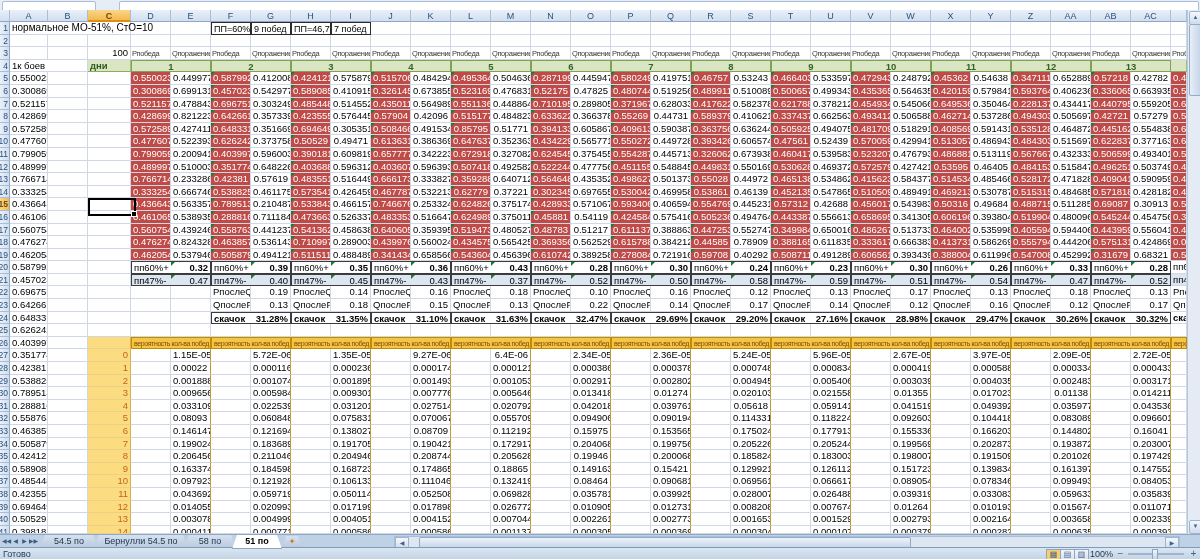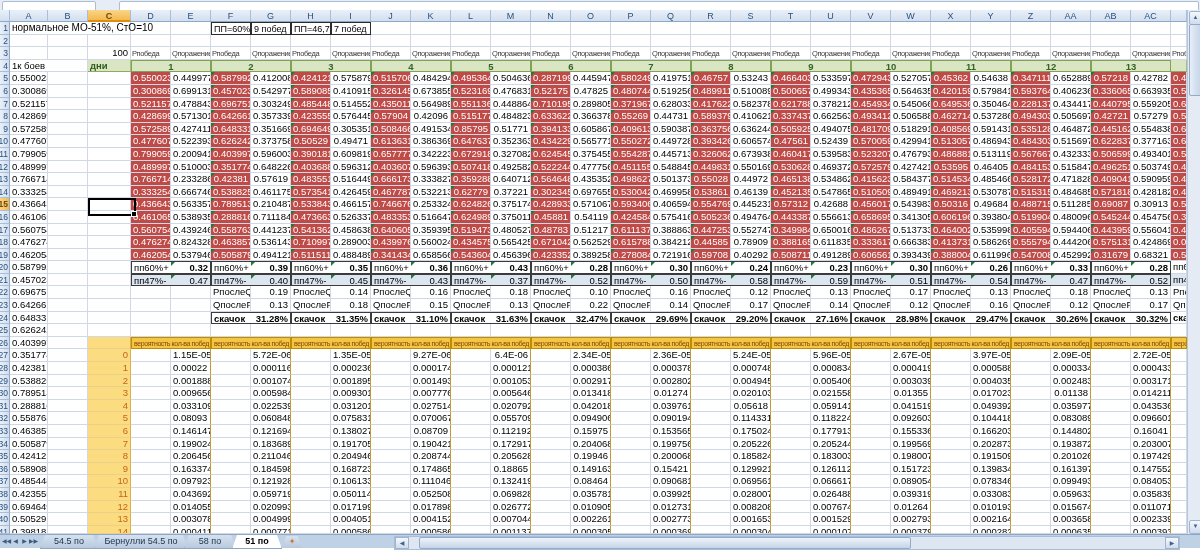--- a/index.html
+++ b/index.html
@@ -240,21 +240,21 @@
       <div class="c " style="grid-row:6;grid-column:14">0.504636</div>
       <div class="c red tri" style="grid-row:6;grid-column:15">0.287199</div>
       <div class="c " style="grid-row:6;grid-column:16">0.445947</div>
       <div class="c red tri" style="grid-row:6;grid-column:17">0.580249</div>
       <div class="c " style="grid-row:6;grid-column:18">0.419751</div>
       <div class="c red tri" style="grid-row:6;grid-column:19">0.46757</div>
       <div class="c " style="grid-row:6;grid-column:20">0.53243</div>
       <div class="c red tri" style="grid-row:6;grid-column:21">0.466403</div>
       <div class="c " style="grid-row:6;grid-column:22">0.533597</div>
       <div class="c red tri" style="grid-row:6;grid-column:23">0.472943</div>
-      <div class="c " style="grid-row:6;grid-column:24">0.527057</div>
+      <div class="c " style="grid-row:6;grid-column:24">0.248792</div>
       <div class="c red tri" style="grid-row:6;grid-column:25">0.45362</div>
       <div class="c " style="grid-row:6;grid-column:26">0.54638</div>
       <div class="c red tri" style="grid-row:6;grid-column:27">0.347111</div>
       <div class="c " style="grid-row:6;grid-column:28">0.652889</div>
       <div class="c red tri" style="grid-row:6;grid-column:29">0.57218</div>
       <div class="c " style="grid-row:6;grid-column:30">0.42782</div>
       <div class="c red sliv" style="grid-row:6;grid-column:31">0.4</div>
       <div class="c rh" style="grid-row:7;grid-column:1">6</div>
       <div class="c " style="grid-row:7;grid-column:2">0.300869</div>
       <div class="c " style="grid-row:7;grid-column:3"></div>
@@ -315,21 +315,21 @@
       <div class="c red tri" style="grid-row:8;grid-column:27">0.228137</div>
       <div class="c " style="grid-row:8;grid-column:28">0.434417</div>
       <div class="c red tri" style="grid-row:8;grid-column:29">0.440795</div>
       <div class="c " style="grid-row:8;grid-column:30">0.559205</div>
       <div class="c red sliv" style="grid-row:8;grid-column:31">0.6</div>
       <div class="c rh" style="grid-row:9;grid-column:1">8</div>
       <div class="c " style="grid-row:9;grid-column:2">0.428699</div>
       <div class="c " style="grid-row:9;grid-column:3"></div>
       <div class="c " style="grid-row:9;grid-column:4"></div>
       <div class="c red" style="grid-row:9;grid-column:5">0.428699</div>
-      <div class="c " style="grid-row:9;grid-column:6">0.571301</div>
+      <div class="c " style="grid-row:9;grid-column:6">0.821223</div>
       <div class="c red tri" style="grid-row:9;grid-column:7">0.642661</div>
       <div class="c " style="grid-row:9;grid-column:8">0.357339</div>
       <div class="c red tri" style="grid-row:9;grid-column:9">0.423555</div>
       <div class="c " style="grid-row:9;grid-column:10">0.576445</div>
       <div class="c red tri" style="grid-row:9;grid-column:11">0.57904</div>
       <div class="c " style="grid-row:9;grid-column:12">0.42096</div>
       <div class="c red tri" style="grid-row:9;grid-column:13">0.515177</div>
       <div class="c " style="grid-row:9;grid-column:14">0.484823</div>
       <div class="c red tri" style="grid-row:9;grid-column:15">0.633622</div>
       <div class="c " style="grid-row:9;grid-column:16">0.366378</div>
@@ -634,21 +634,21 @@
       <div class="c red" style="grid-row:19;grid-column:5">0.476274</div>
       <div class="c " style="grid-row:19;grid-column:6">0.824328</div>
       <div class="c red tri" style="grid-row:19;grid-column:7">0.463857</div>
       <div class="c " style="grid-row:19;grid-column:8">0.536143</div>
       <div class="c red tri" style="grid-row:19;grid-column:9">0.710997</div>
       <div class="c " style="grid-row:19;grid-column:10">0.289003</div>
       <div class="c red tri" style="grid-row:19;grid-column:11">0.439976</div>
       <div class="c " style="grid-row:19;grid-column:12">0.560024</div>
       <div class="c red tri" style="grid-row:19;grid-column:13">0.434575</div>
       <div class="c " style="grid-row:19;grid-column:14">0.565425</div>
-      <div class="c red tri" style="grid-row:19;grid-column:15">0.671042</div>
+      <div class="c red tri" style="grid-row:19;grid-column:15">0.369356</div>
       <div class="c " style="grid-row:19;grid-column:16">0.562529</div>
       <div class="c red tri" style="grid-row:19;grid-column:17">0.615788</div>
       <div class="c " style="grid-row:19;grid-column:18">0.384212</div>
       <div class="c red tri" style="grid-row:19;grid-column:19">0.44585</div>
       <div class="c " style="grid-row:19;grid-column:20">0.78909</div>
       <div class="c red tri" style="grid-row:19;grid-column:21">0.388165</div>
       <div class="c " style="grid-row:19;grid-column:22">0.611835</div>
       <div class="c red tri" style="grid-row:19;grid-column:23">0.333617</div>
       <div class="c " style="grid-row:19;grid-column:24">0.666383</div>
       <div class="c red tri" style="grid-row:19;grid-column:25">0.413731</div>
@@ -665,21 +665,21 @@
       <div class="c red" style="grid-row:20;grid-column:5">0.462054</div>
       <div class="c " style="grid-row:20;grid-column:6">0.537946</div>
       <div class="c red tri" style="grid-row:20;grid-column:7">0.505879</div>
       <div class="c " style="grid-row:20;grid-column:8">0.494121</div>
       <div class="c red tri" style="grid-row:20;grid-column:9">0.511511</div>
       <div class="c " style="grid-row:20;grid-column:10">0.488489</div>
       <div class="c red tri" style="grid-row:20;grid-column:11">0.341434</div>
       <div class="c " style="grid-row:20;grid-column:12">0.658566</div>
       <div class="c red tri" style="grid-row:20;grid-column:13">0.543604</div>
       <div class="c " style="grid-row:20;grid-column:14">0.456396</div>
-      <div class="c red tri" style="grid-row:20;grid-column:15">0.423352</div>
+      <div class="c red tri" style="grid-row:20;grid-column:15">0.610742</div>
       <div class="c " style="grid-row:20;grid-column:16">0.389258</div>
       <div class="c red tri" style="grid-row:20;grid-column:17">0.278084</div>
       <div class="c " style="grid-row:20;grid-column:18">0.721916</div>
       <div class="c red tri" style="grid-row:20;grid-column:19">0.59708</div>
       <div class="c " style="grid-row:20;grid-column:20">0.40292</div>
       <div class="c red tri" style="grid-row:20;grid-column:21">0.508711</div>
       <div class="c " style="grid-row:20;grid-column:22">0.491289</div>
       <div class="c red tri" style="grid-row:20;grid-column:23">0.606561</div>
       <div class="c " style="grid-row:20;grid-column:24">0.393439</div>
       <div class="c red tri" style="grid-row:20;grid-column:25">0.388004</div>
@@ -1379,13 +1379,24 @@
         <div class="tab active" style="left:232px;width:30px;text-align:center">51 по 15</div>
       </div>
     <div id="instab" style="left: 282px;">✦</div>
     <div id="hscroll">
       <div class="hbtn" style="left:0;">◀</div>
       <div id="hthumb"></div>
       <div class="hbtn" style="right:0;">▶</div>
     </div>
   </div>
 
+  <div id="statusbar">
+    <div id="ready">Готово</div>
+    <div class="vwbtn on" style="left:1046px;">▦</div>
+    <div class="vwbtn" style="left:1060px;">▤</div>
+    <div class="vwbtn" style="left:1074px;">▥</div>
+    <div id="zoomtxt">100%</div>
+    <div class="zbtn" style="left:1115px;">−</div>
+    <div id="ztrack"></div>
+    <div id="zthumb"></div>
+    <div class="zbtn" style="left:1188px;">+</div>
+  </div>
 </div>
 
 </body></html>

